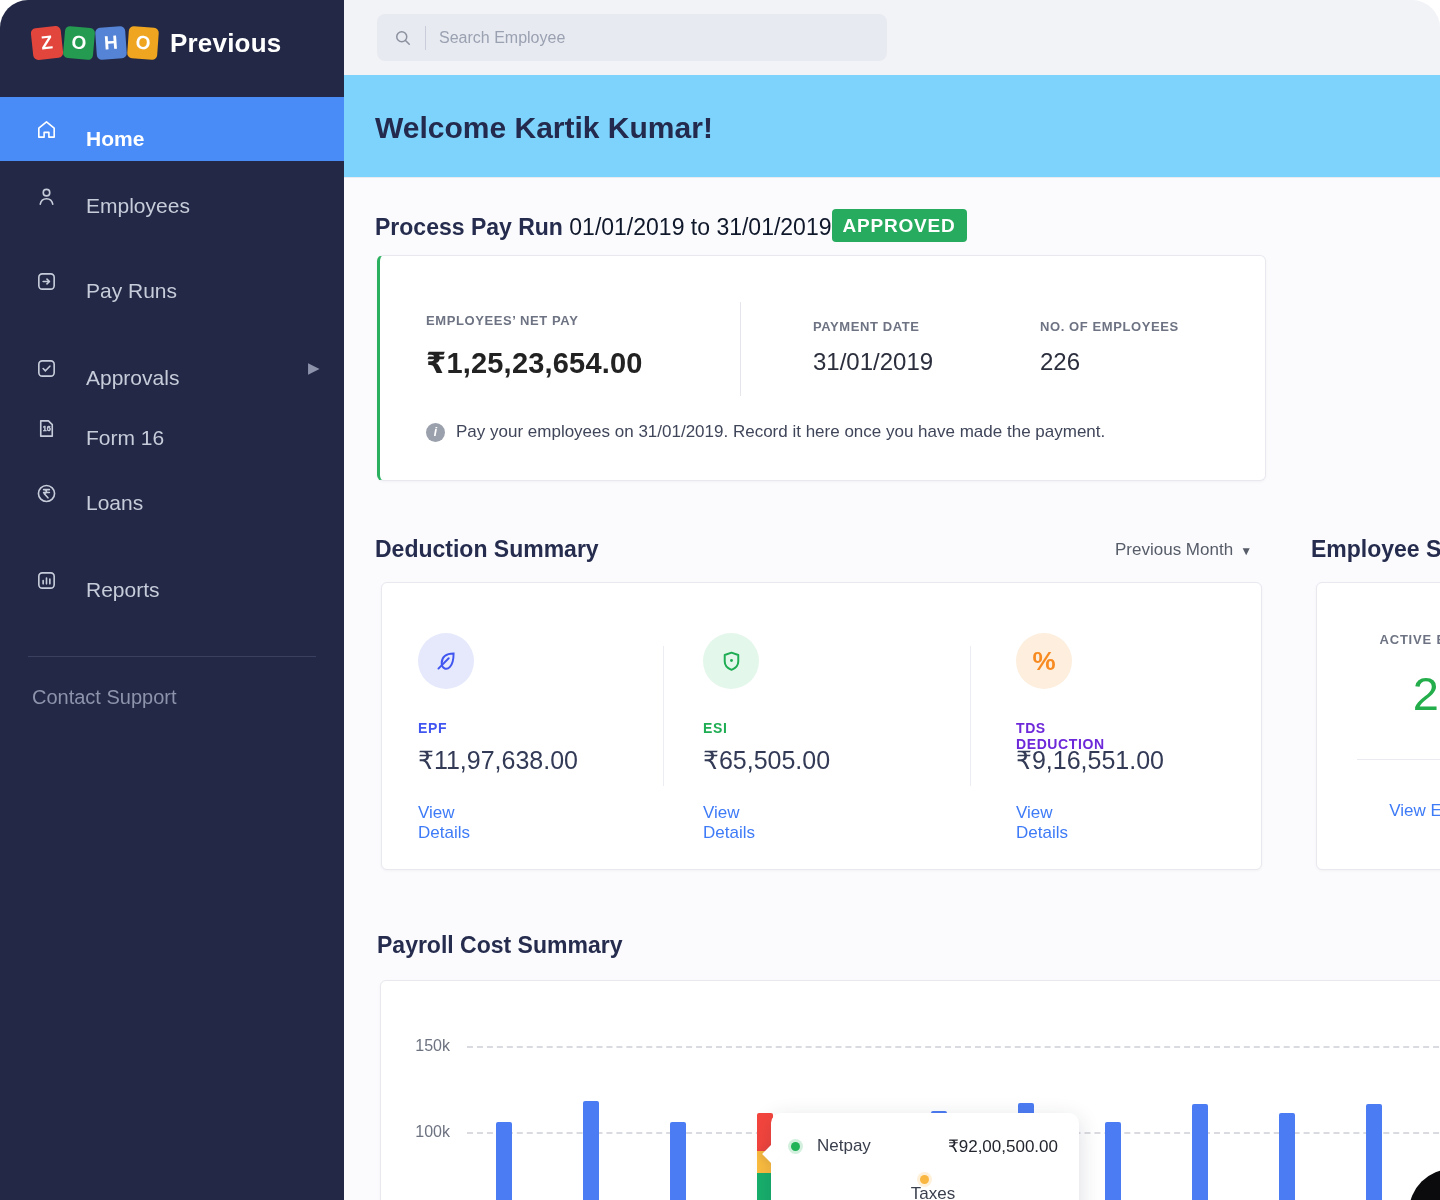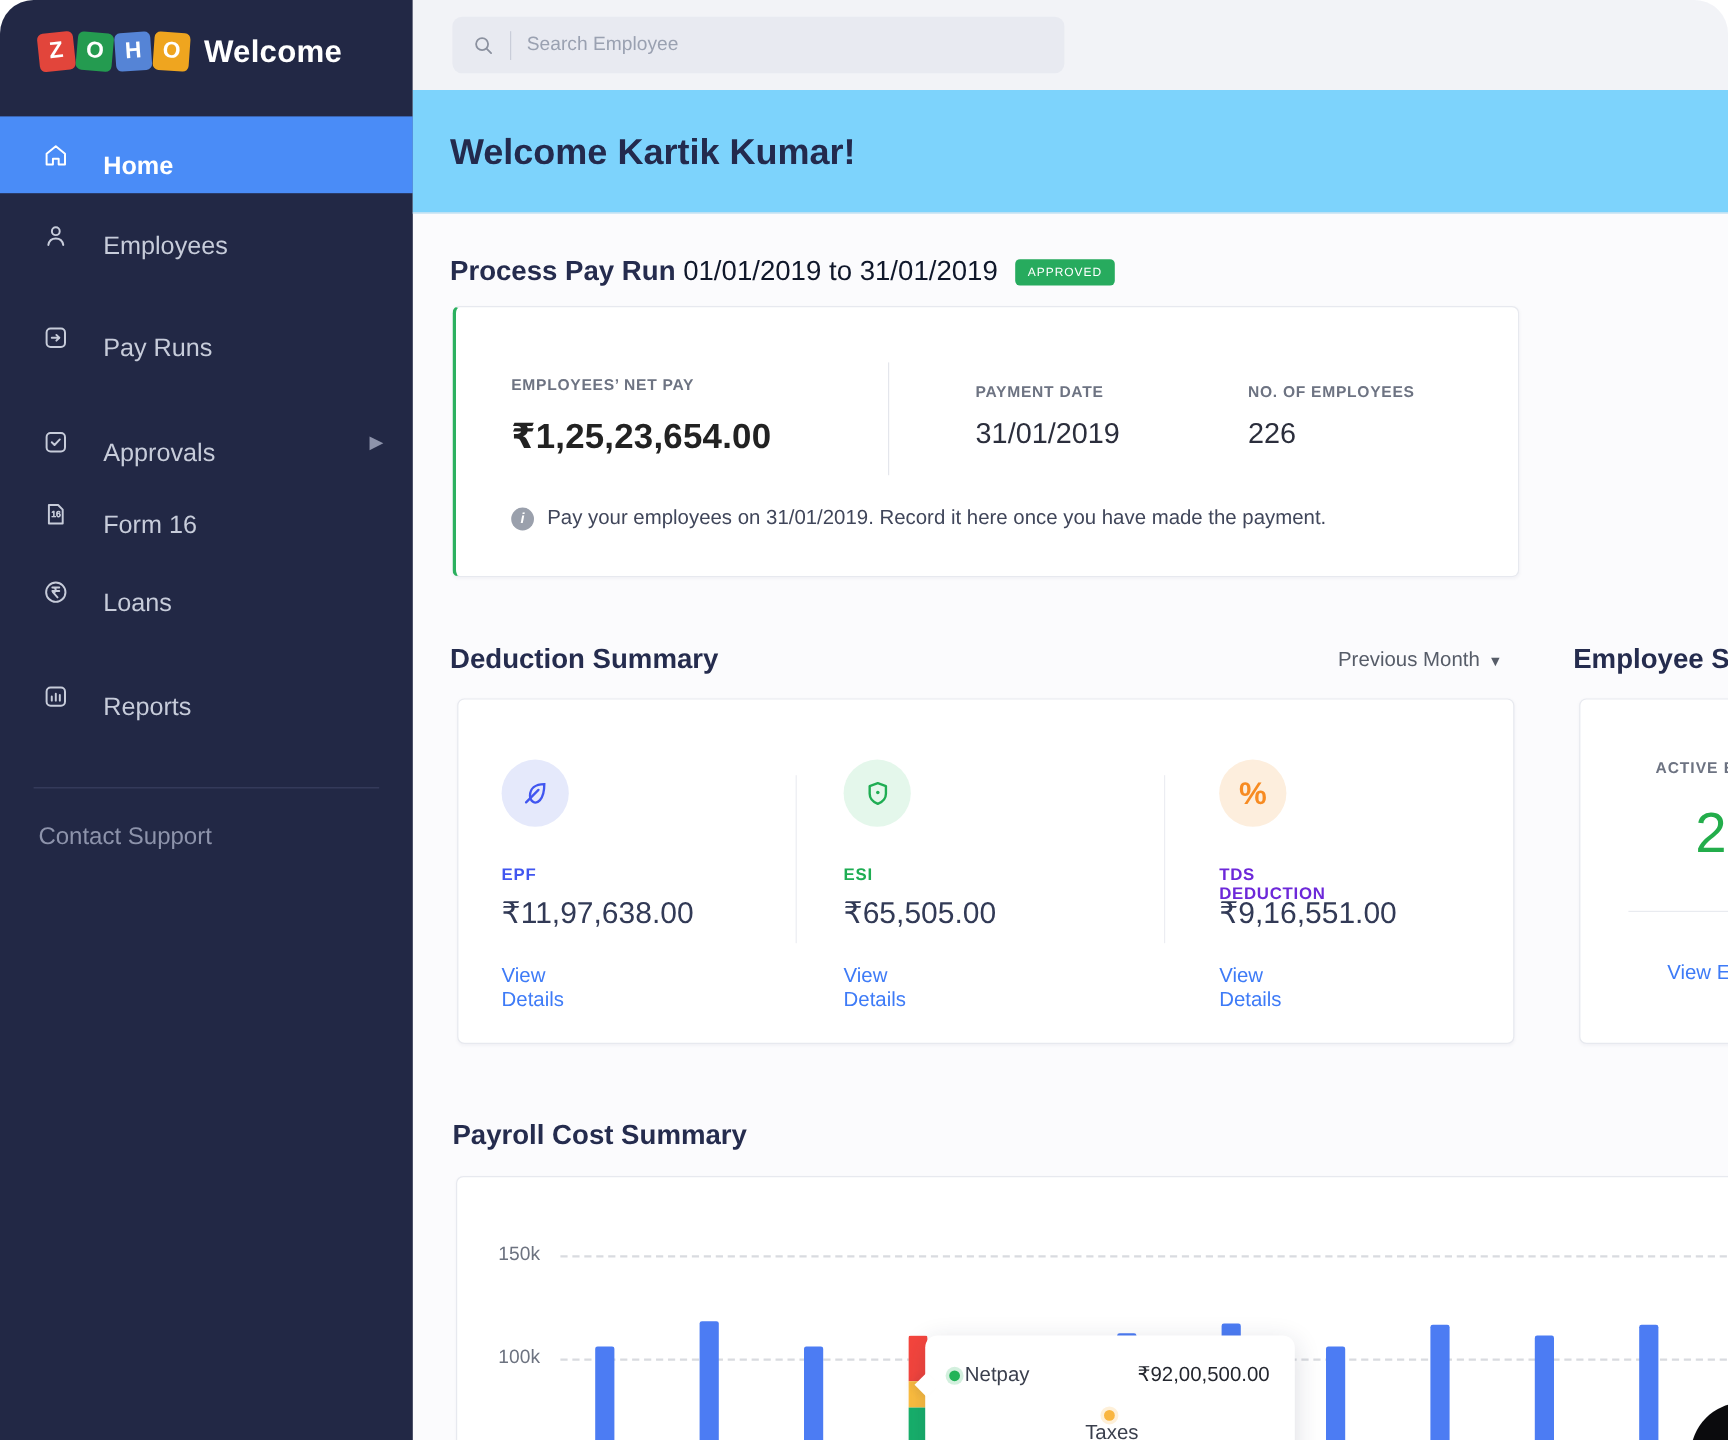--- a/index.html
+++ b/index.html
@@ -41,21 +41,21 @@
   .searchbox input::placeholder { color:#9aa1b1; }
 
   
   .welcome-strip { position:absolute; left:344px; top:75px; width:1096px; height:103px; background:#7dd3fc;
     border-bottom:1px solid #e9ebf0; }
   .welcome-title { position:absolute; left:31px; top:36px; font-size:30px; font-weight:bold; color:#232a4d; }
 
   .section-title { position:absolute; font-size:23px; font-weight:bold; color:#252c4e; }
   .payrun-head { left:375px; top:212px; }
   .payrun-head .light { font-weight:normal; color:#0f172a; }
-  .badge { display:inline-block; margin-left:14px; background:#27ab5e; color:#fff; font-size:10px; font-weight:normal;
+  .badge { display:inline-block; background:#27ab5e; color:#fff; font-size:19px; font-weight:bold;
     letter-spacing:.8px; padding:6px 11px 5px; border-radius:4px; position:relative; top:-3px; }
 
   .card { position:absolute; background:#ffffff; border:1px solid #e7e9ef; border-radius:6px;
     box-shadow:0 1px 3px rgba(25,35,70,.04); }
   .payrun-card { left:377px; top:255px; width:889px; height:226px; border-left:3px solid #2bb05f; }
   .mini-label { position:absolute; font-size:13px; font-weight:bold; color:#6d7382; letter-spacing:.6px; }
   .big-value { position:absolute; font-size:29px; font-weight:bold; color:#222222; letter-spacing:.2px; }
   .mid-value { position:absolute; font-size:24px; color:#2b2e3c; }
   .v-sep { position:absolute; width:1px; background:#e4e6ec; }
   .note-row { position:absolute; left:46px; top:166px; display:flex; align-items:center; }
@@ -89,39 +89,39 @@
   .gridline { position:absolute; left:86px; right:0; height:0; border-top:2px dashed #d9dbe0; }
   .bar { position:absolute; width:16px; border-radius:2px 2px 0 0; }
   .bar-seg { width:100%; }
 
   .tooltip { position:absolute; left:390px; top:132px; width:308px; height:120px; background:#ffffff;
     border-radius:10px; box-shadow:0 6px 22px rgba(30,40,70,.16); z-index:5; }
   .tooltip .notch { position:absolute; left:-6px; top:34px; width:14px; height:14px; background:#fff; transform:rotate(45deg);
     box-shadow:-3px 3px 6px rgba(30,40,70,.06); }
   .tt-row { position:absolute; left:20px; right:21px; height:22px; display:flex; align-items:center; }
   .tt-dot { width:9px; height:9px; border-radius:50%; flex:0 0 auto; }
-  .tt-label { margin-left:4px; font-size:17px; color:#3a3f4d; }
+  .tt-label { margin-left:17px; font-size:17px; color:#3a3f4d; }
   .tt-value { margin-left:auto; font-size:17px; color:#23262e; }
 
   .corner-fab { position:absolute; left:1409px; top:1169px; width:86px; height:86px; border-radius:50%; background:#0b0b0d; }
 </style>
 </head>
 <body>
 
 <div id="app">
 
   <div class="sidebar">
     <div class="logo">
       <div class="logo-tiles">
         <span class="logo-tile lt-z">Z</span>
         <span class="logo-tile lt-o1">O</span>
         <span class="logo-tile lt-h">H</span>
         <span class="logo-tile lt-o2">O</span>
       </div>
-      <span class="logo-word">Welcome</span>
+      <span class="logo-word">Previous</span>
     </div>
 
     <div class="nav-item active" style="top:97px;">
       <span class="nico">
         <svg width="23" height="23" viewBox="0 0 24 24">
             <path d="M4 10.5 12 4l8 6.5V20h-5.5v-5h-5v5H4z"></path>
           </svg>
       </span>
       <span class="nlabel">Home</span>
     </div>

